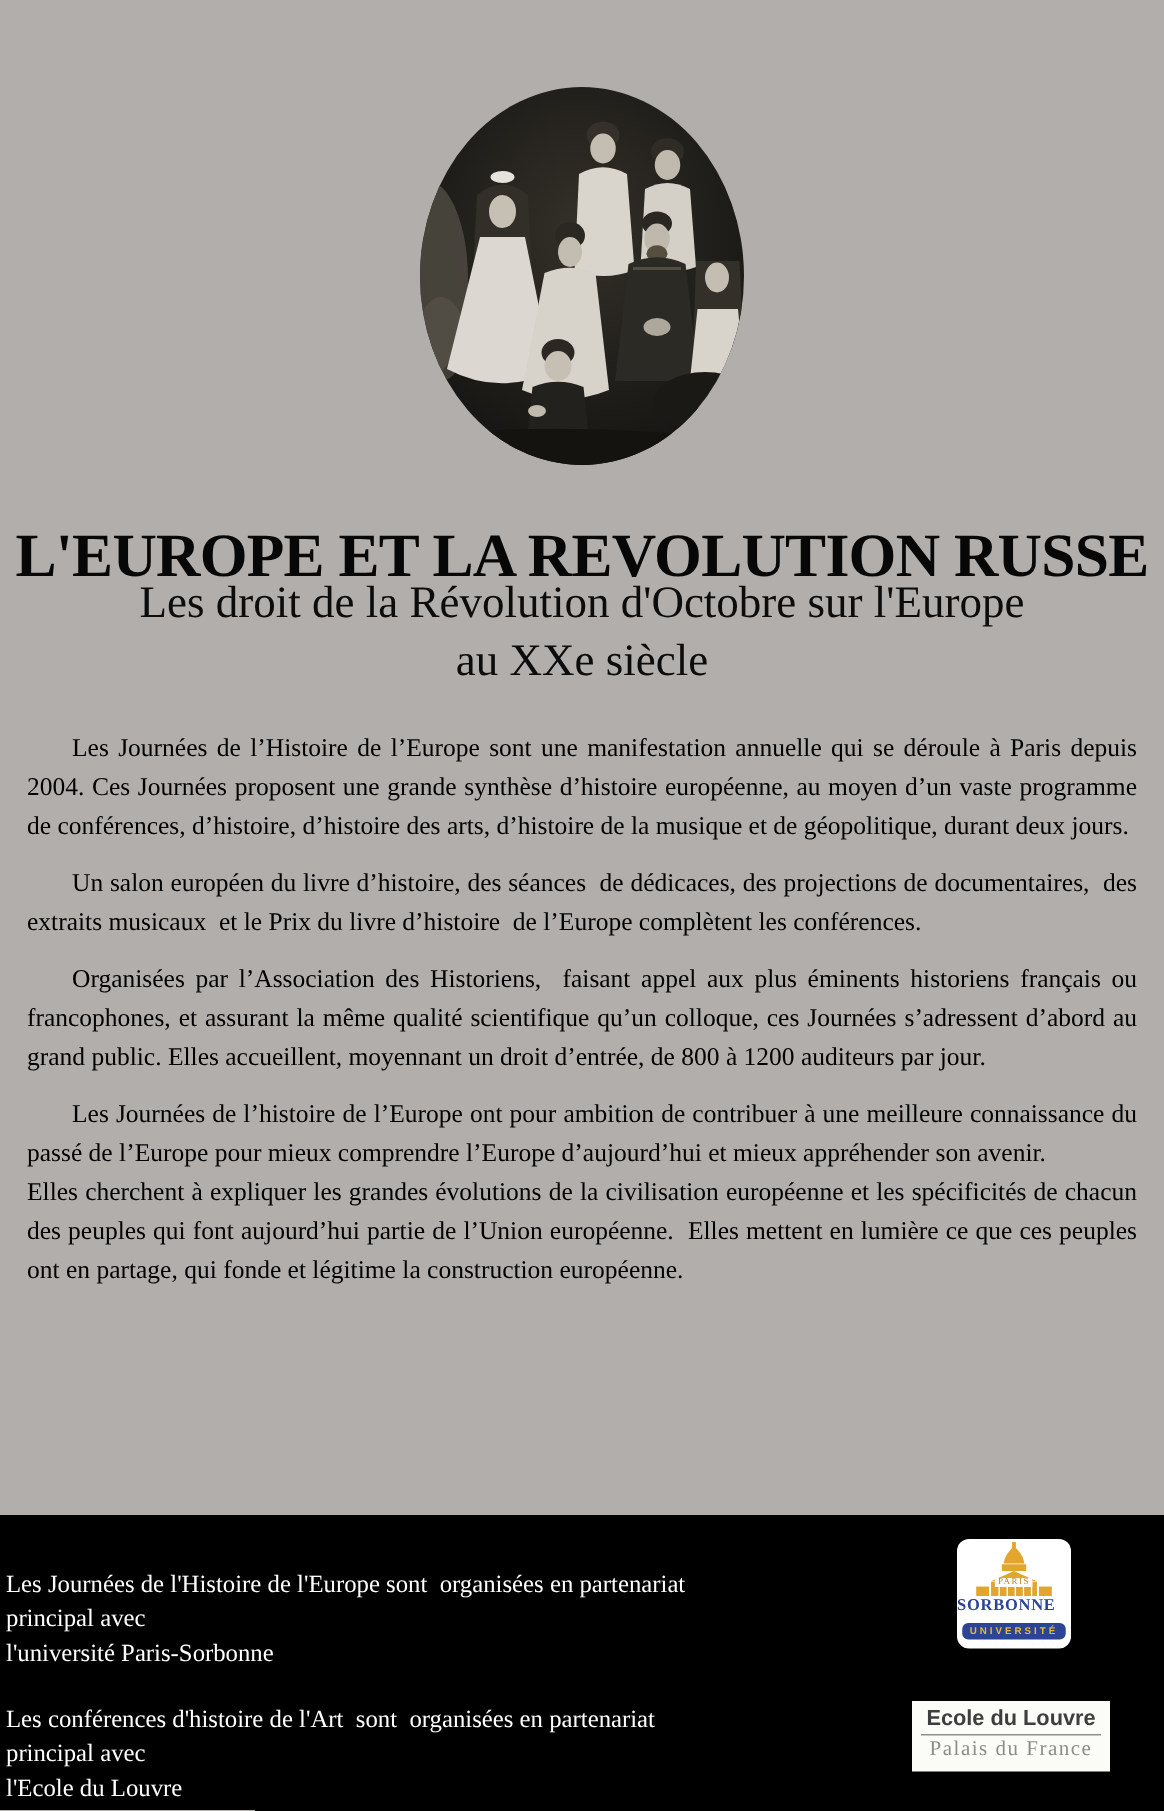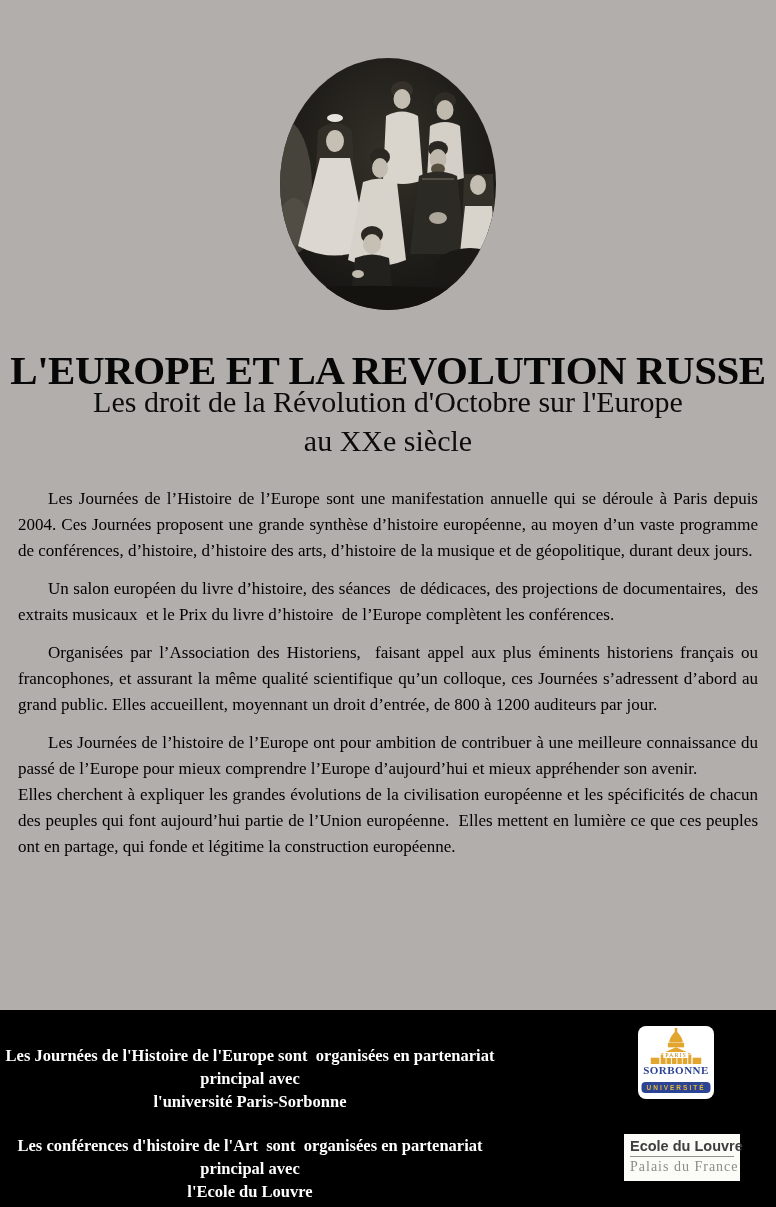--- a/index.html
+++ b/index.html
@@ -36,51 +36,51 @@
   }
   .para.indent { text-indent:30px; }
   .para.gap { margin-bottom:12px; }
 
   
   .footer {
     position:absolute; top:1010px; left:0; width:776px; height:197px;
     background:#000000;
   }
   .partner-text {
-    position:absolute; left:4px; width:492px; text-align:center;
-    color:#ffffff; font-weight:bold; font-size:16.5px; line-height:23px;
+    position:absolute; left:4px; width:492px; 
+    color:#ffffff; font-weight:normal; font-size:16.5px; line-height:23px;
   }
   .partner-text.p1 { top:34px; }
   .partner-text.p2 { top:124px; }
 
   
   .sorbonne-logo {
     position:absolute; top:16px; right:62px; width:76px; height:73px;
     background:#ffffff; border-radius:8px;
   }
   .sorbonne-building { position:absolute; top:2px; left:50%; transform:translateX(-50%); }
   .sorbonne-city {
     position:absolute; top:26px; left:50%; transform:translateX(-50%);
     background:#ffffff; padding:0 2px;
     font-size:6px; letter-spacing:1px; color:#c08a1e; white-space:nowrap;
   }
   .sorbonne-name {
-    position:absolute; top:38px; left:0; width:100%; text-align:center;
+    position:absolute; top:38px; left:0; width:100%; text-align:left;
     font-size:11px; font-weight:bold; letter-spacing:0.5px; color:#2c4494;
   }
   .sorbonne-banner {
     position:absolute; bottom:6px; left:50%; transform:translateX(-50%);
     background:#2c4494; color:#e8b83a; border-radius:4px;
     font-family:"Liberation Sans", sans-serif; font-size:6.5px; font-weight:bold;
     letter-spacing:2px; padding:2px 5px; white-space:nowrap;
   }
 
   
   .louvre-logo {
-    position:absolute; top:124px; right:36px; width:116px; height:47px;
+    position:absolute; top:124px; right:36px; width:132px; height:47px;
     background:#fbfbf8; padding:4px 6px 3px; text-align:center;
   }
   .louvre-line1 {
     font-family:"Liberation Sans", sans-serif; font-weight:bold;
     font-size:14.5px; color:#3e3e3e; white-space:nowrap;
     border-bottom:1.5px solid #8f8f8b; padding-bottom:2px;
   }
   .louvre-line2 {
     font-size:14px; color:#8d8d88; letter-spacing:1px;
     padding-top:2px; white-space:nowrap;

